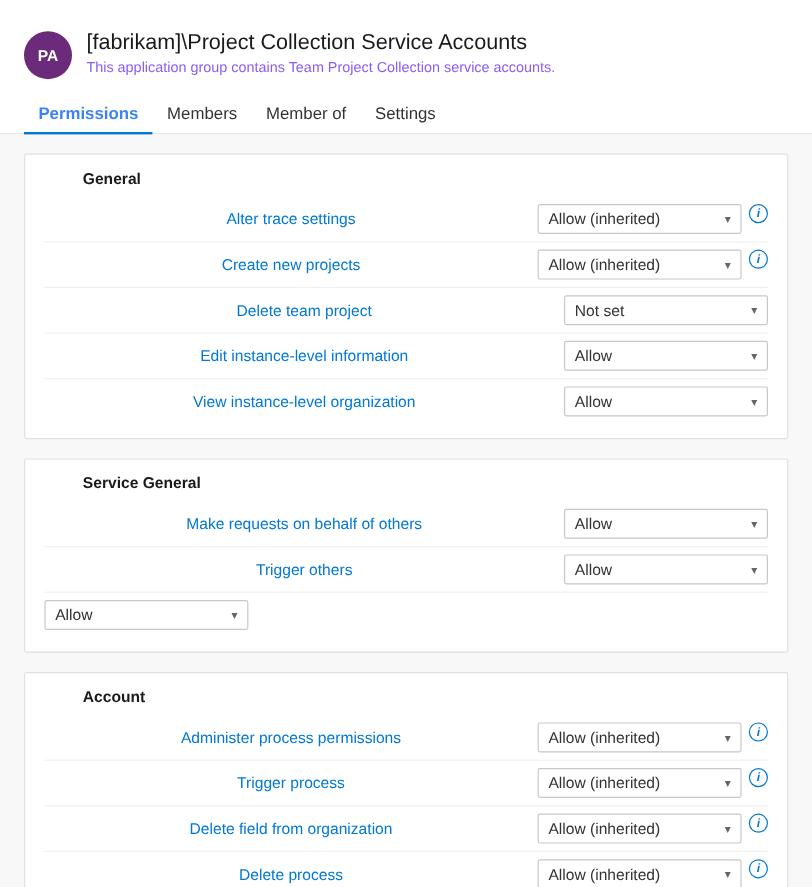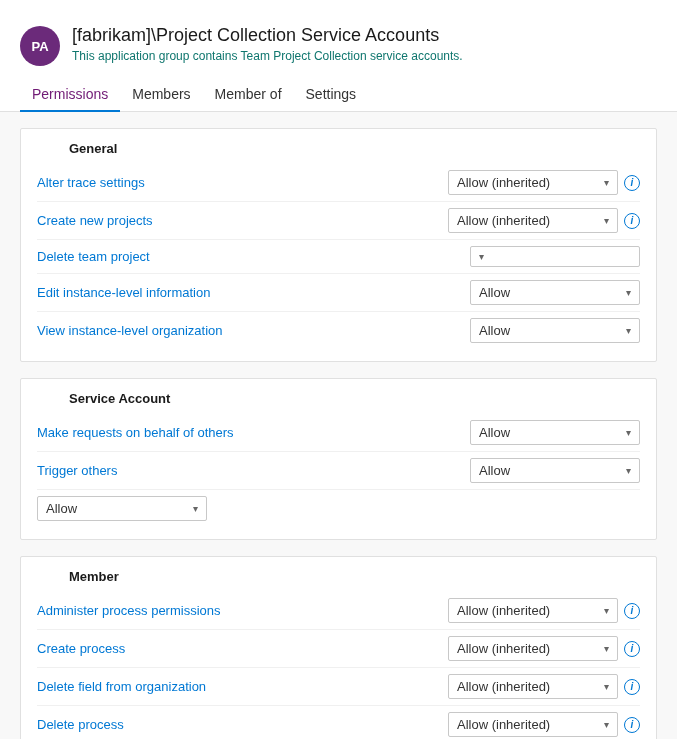--- a/index.html
+++ b/index.html
@@ -33,42 +33,42 @@
       margin-top: 2px;
     }
     .header-text h1 {
       font-size: 18px;
       font-weight: 400;
       color: #1a1a1a;
       line-height: 1.3;
     }
     .header-text p {
       font-size: 12px;
-      color: #0f766e;
+      color: #8b5cf6;
       margin-top: 2px;
     }
     .nav-tabs {
       display: flex;
       padding: 0 20px;
       border-bottom: 1px solid #e0e0e0;
       background: #fff;
     }
     .nav-tab {
       padding: 8px 12px;
       cursor: pointer;
       font-size: 14px;
       color: #333;
       border-bottom: 2px solid transparent;
       margin-bottom: -1px;
       text-decoration: none;
     }
     .nav-tab.active {
-      color: #701a75;
+      color: #3b82f6;
       border-bottom: 2px solid #0078d4;
-      font-weight: 400;
+      font-weight: 700;
     }
     .content {
       padding: 16px 20px;
       background: #f8f8f8;
       min-height: calc(739px - 110px);
     }
     .section {
       background: #fff;
       border: 1px solid #e0e0e0;
       border-radius: 2px;
@@ -89,24 +89,25 @@
       padding: 6px 0;
       border-top: 1px solid #f0f0f0;
     }
     .permission-row:first-of-type {
       border-top: none;
     }
     .permission-label {
       font-size: 13px;
       color: #0078d4;
       flex: 1;
+      text-align: center;
     }
     .permission-control {
       display: flex;
-      align-items: center;
+      align-items: flex-start;
       gap: 6px;
     }
     .dropdown {
       display: flex;
       align-items: center;
       justify-content: space-between;
       border: 1px solid #c8c8c8;
       border-radius: 2px;
       padding: 4px 8px;
       min-width: 170px;
@@ -184,20 +185,21 @@
           <span class="chevron-icon">▾</span>
         </div>
         <div class="info-icon">i</div>
       </div>
     </div>
 
     <div class="permission-row">
       <span class="permission-label">Delete team project</span>
       <div class="permission-control">
         <div class="dropdown">
+          <span class="dropdown-text">Not set</span>
           <span class="chevron-icon">▾</span>
         </div>
       </div>
     </div>
 
     <div class="permission-row">
       <span class="permission-label">Edit instance-level information</span>
       <div class="permission-control">
         <div class="dropdown">
           <span class="dropdown-text">Allow</span>
@@ -211,21 +213,21 @@
       <div class="permission-control">
         <div class="dropdown">
           <span class="dropdown-text">Allow</span>
           <span class="chevron-icon">▾</span>
         </div>
       </div>
     </div>
   </div>
 
   <div class="section">
-    <div class="section-title">Service Account</div>
+    <div class="section-title">Service General</div>
 
     <div class="permission-row permission-row-no-border">
       <span class="permission-label">Make requests on behalf of others</span>
       <div class="permission-control">
         <div class="dropdown">
           <span class="dropdown-text">Allow</span>
           <span class="chevron-icon">▾</span>
         </div>
       </div>
     </div>
@@ -244,35 +246,35 @@
       <div class="permission-control">
         <div class="dropdown">
           <span class="dropdown-text">Allow</span>
           <span class="chevron-icon">▾</span>
         </div>
       </div>
     </div>
   </div>
 
   <div class="section">
-    <div class="section-title">Member</div>
+    <div class="section-title">Account</div>
 
     <div class="permission-row permission-row-no-border">
       <span class="permission-label">Administer process permissions</span>
       <div class="permission-control">
         <div class="dropdown">
           <span class="dropdown-text">Allow (inherited)</span>
           <span class="chevron-icon">▾</span>
         </div>
         <div class="info-icon">i</div>
       </div>
     </div>
 
     <div class="permission-row">
-      <span class="permission-label">Create process</span>
+      <span class="permission-label">Trigger process</span>
       <div class="permission-control">
         <div class="dropdown">
           <span class="dropdown-text">Allow (inherited)</span>
           <span class="chevron-icon">▾</span>
         </div>
         <div class="info-icon">i</div>
       </div>
     </div>
 
     <div class="permission-row">

